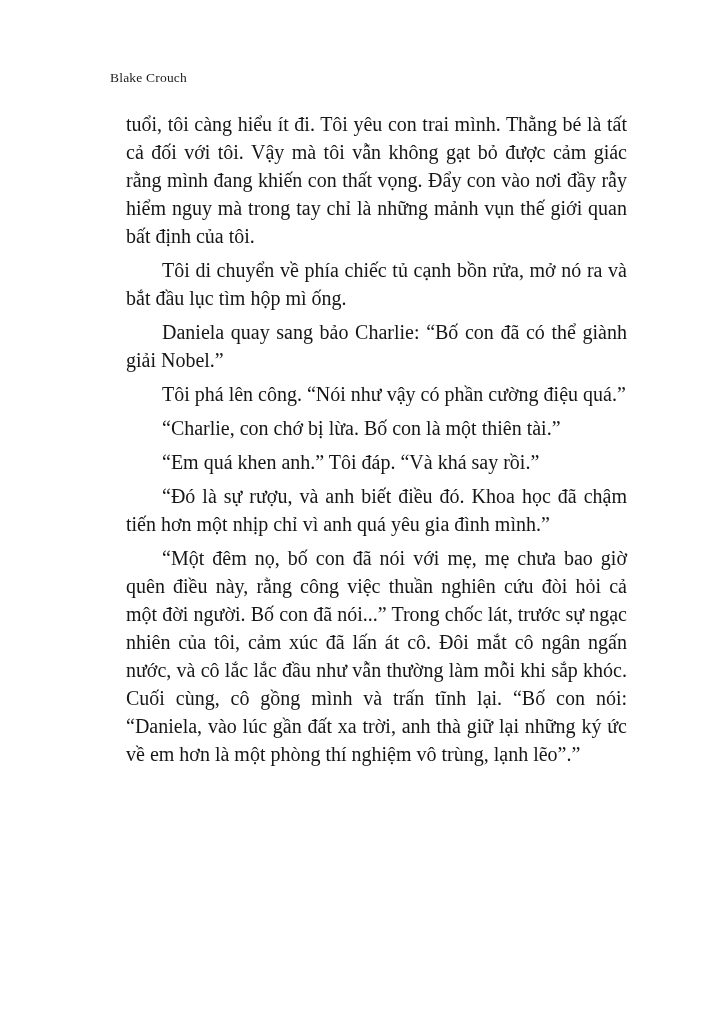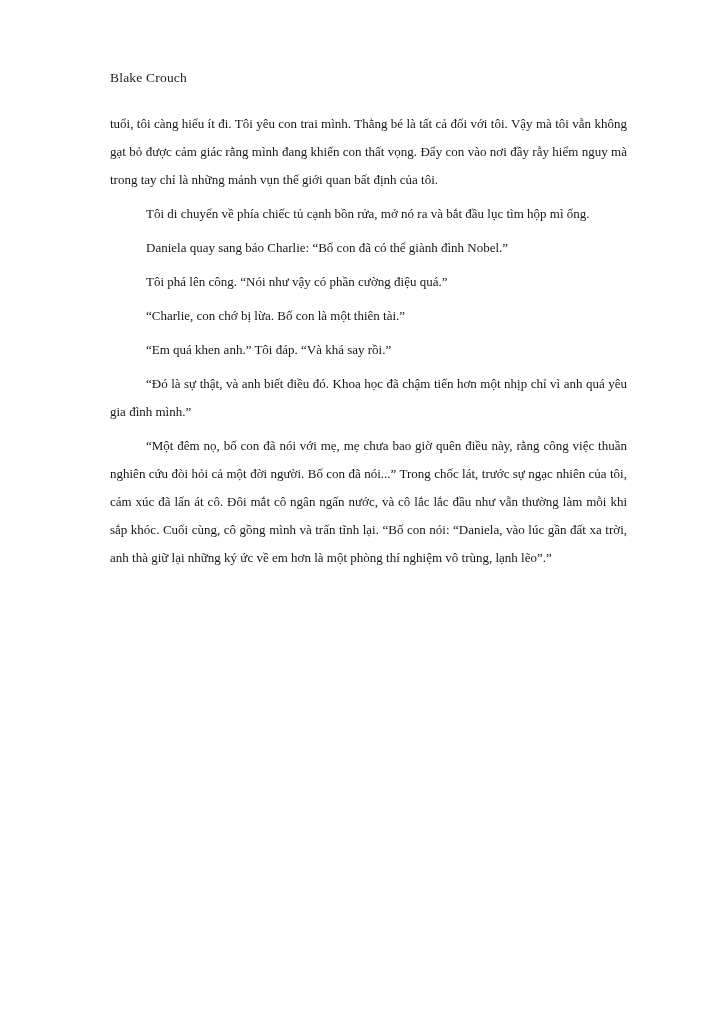--- a/index.html
+++ b/index.html
@@ -25,22 +25,22 @@
     letter-spacing: 0.2px;
     color: #1c1c1c;
   }
   .body-text {
     position: absolute;
     top: 110px;
     left: 110px;
     width: 517px;
   }
   .body-text p {
-    margin: 0 0 6px 0;
-    font-size: 13px;
+    margin: 0 0 6px 16px;
+    font-size: 20px;
     line-height: 28px;
     text-align: justify;
     color: #161616;
   }
   .body-text p.indent {
     text-indent: 36px;
   }
   .page-number {
     position: absolute;
     top: 883px;
@@ -56,23 +56,23 @@
 </head>
 <body>
 
 <div class="page">
 
   <div class="running-header">Blake Crouch</div>
 
   <div class="body-text">
     <p class="para">tuổi, tôi càng hiểu ít đi. Tôi yêu con trai mình. Thằng bé là tất cả đối với tôi. Vậy mà tôi vẫn không gạt bỏ được cảm giác rằng mình đang khiến con thất vọng. Đẩy con vào nơi đầy rẫy hiểm nguy mà trong tay chỉ là những mảnh vụn thế giới quan bất định của tôi.</p>
     <p class="para indent">Tôi di chuyển về phía chiếc tủ cạnh bồn rửa, mở nó ra và bắt đầu lục tìm hộp mì ống.</p>
-    <p class="para indent">Daniela quay sang bảo Charlie: “Bố con đã có thể giành đình Nobel.”</p>
+    <p class="para indent">Daniela quay sang bảo Charlie: “Bố con đã có thể giành giải Nobel.”</p>
     <p class="para indent">Tôi phá lên công. “Nói như vậy có phần cường điệu quá.”</p>
     <p class="para indent">“Charlie, con chớ bị lừa. Bố con là một thiên tài.”</p>
     <p class="para indent">“Em quá khen anh.” Tôi đáp. “Và khá say rồi.”</p>
-    <p class="para indent">“Đó là sự thật, và anh biết điều đó. Khoa học đã chậm tiến hơn một nhịp chỉ vì anh quá yêu gia đình mình.”</p>
+    <p class="para indent">“Đó là sự rượu, và anh biết điều đó. Khoa học đã chậm tiến hơn một nhịp chỉ vì anh quá yêu gia đình mình.”</p>
     <p class="para indent">“Một đêm nọ, bố con đã nói với mẹ, mẹ chưa bao giờ quên điều này, rằng công việc thuần nghiên cứu đòi hỏi cả một đời người. Bố con đã nói...” Trong chốc lát, trước sự ngạc nhiên của tôi, cảm xúc đã lấn át cô. Đôi mắt cô ngân ngấn nước, và cô lắc lắc đầu như vẫn thường làm mỗi khi sắp khóc. Cuối cùng, cô gồng mình và trấn tĩnh lại. “Bố con nói: “Daniela, vào lúc gần đất xa trời, anh thà giữ lại những ký ức về em hơn là một phòng thí nghiệm vô trùng, lạnh lẽo”.”</p>
   </div>
 
   <div class="page-number">12</div>
 
 </div>
 
 </body></html>

